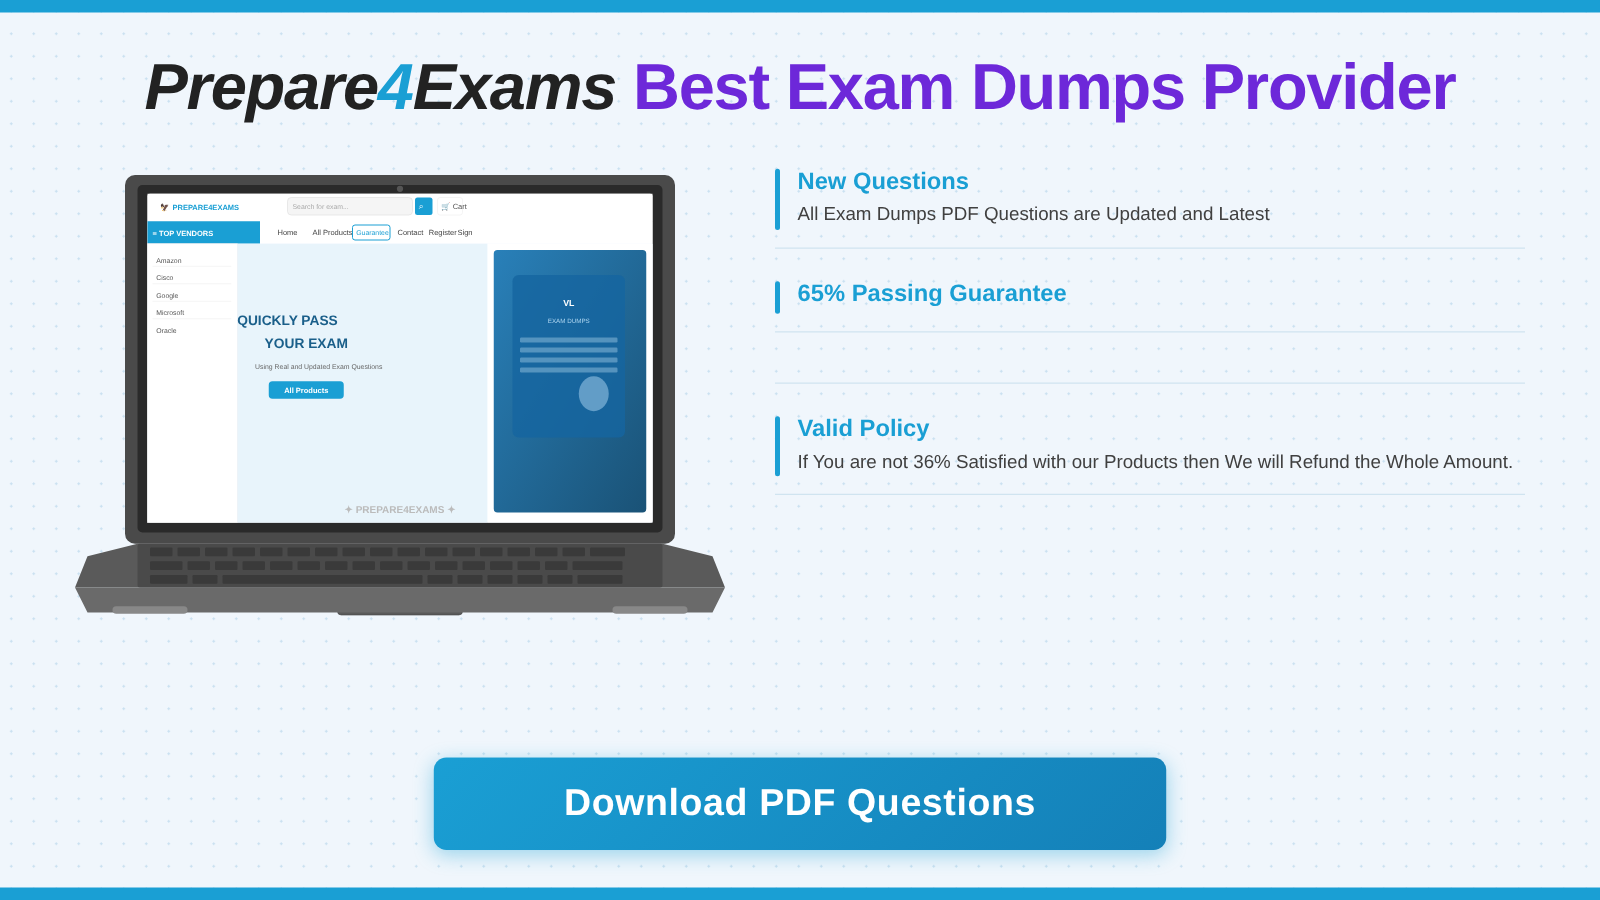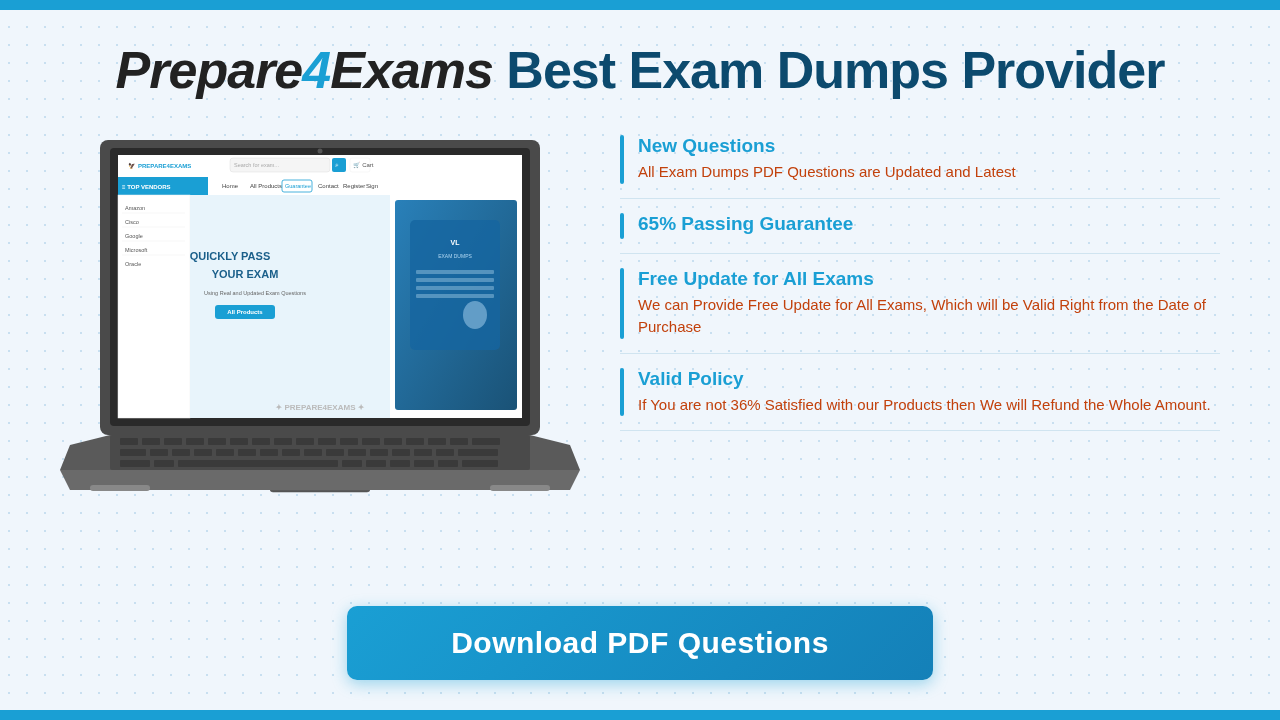--- a/index.html
+++ b/index.html
@@ -70,21 +70,21 @@
     .header-title .brand {
       color: #222;
       font-style: italic;
     }
 
     .header-title .brand .four {
       color: #1a9fd4;
     }
 
     .header-title .subtitle {
-      color: #0c4a6e;
+      color: #6d28d9;
       font-weight: 700;
       font-style: normal;
     }
 
     
     .main-content {
       display: flex;
       flex: 1;
       gap: 40px;
       align-items: flex-start;
@@ -108,21 +108,21 @@
     .laptop-svg {
       width: 520px;
       height: 390px;
     }
 
     
     .features-col {
       flex: 1;
       display: flex;
       flex-direction: column;
-      gap: 0;
+      gap: 12px;
       padding-top: 5px;
     }
 
     .feature-item {
       display: flex;
       gap: 14px;
       padding: 14px 0;
       border-bottom: 1px solid #d0e4f0;
     }
 
@@ -145,21 +145,21 @@
 
     .feature-title {
       font-size: 19px;
       font-weight: 700;
       color: #1a9fd4;
       margin-bottom: 4px;
     }
 
     .feature-desc {
       font-size: 15px;
-      color: #c2410c;
+      color: #404040;
       line-height: 1.5;
     }
 
     
     .download-section {
       display: flex;
       justify-content: center;
       padding: 18px 0 10px 0;
     }
 
@@ -348,24 +348,20 @@
 
         <div class="feature-item">
           <div class="feature-divider"></div>
           <div class="feature-text">
             <div class="feature-title">65% Passing Guarantee</div>
           </div>
         </div>
 
         <div class="feature-item">
           <div class="feature-divider"></div>
-          <div class="feature-text">
-            <div class="feature-title">Free Update for All Exams</div>
-            <div class="feature-desc">We can Provide Free Update for All Exams, Which will be Valid Right from the Date of Purchase</div>
-          </div>
         </div>
 
         <div class="feature-item">
           <div class="feature-divider"></div>
           <div class="feature-text">
             <div class="feature-title">Valid Policy</div>
             <div class="feature-desc">If You are not 36% Satisfied with our Products then We will Refund the Whole Amount.</div>
           </div>
         </div>
       </div>

